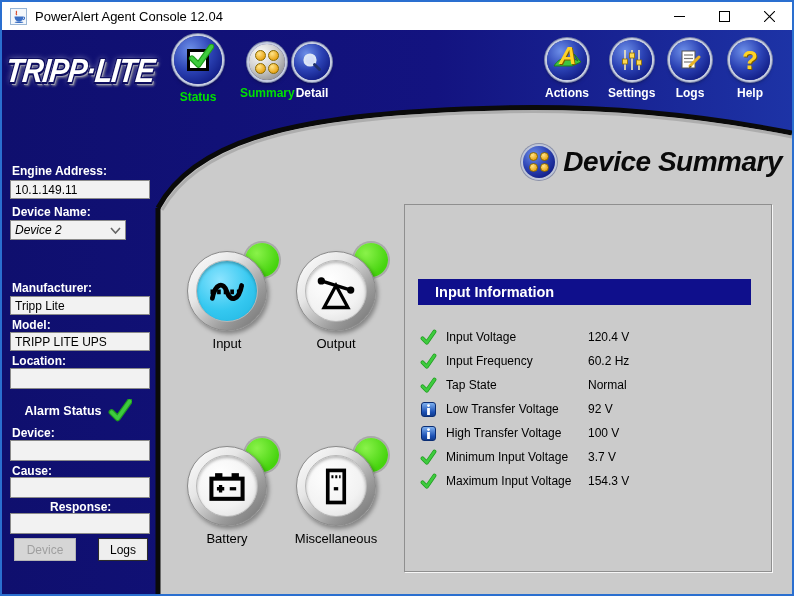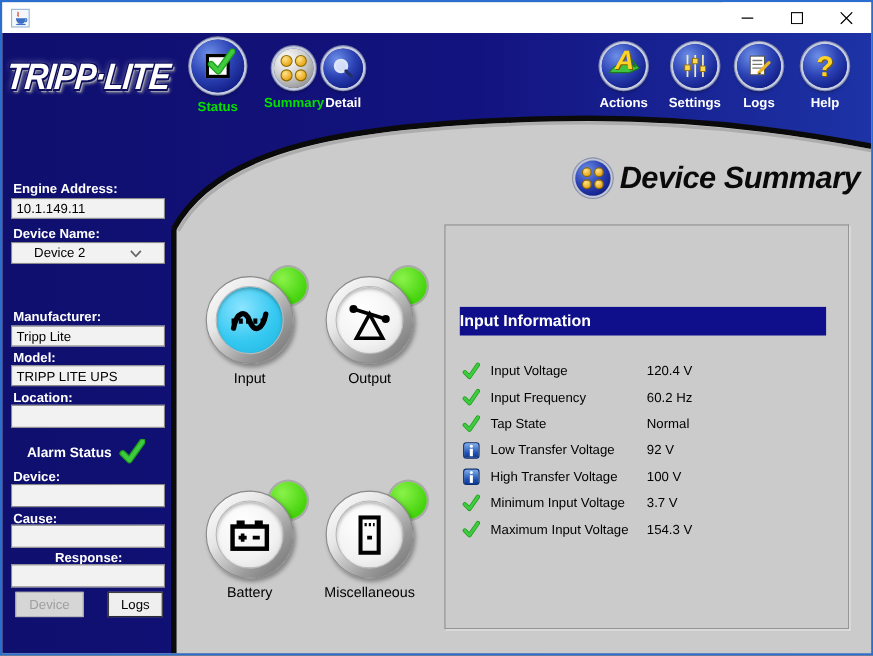--- a/index.html
+++ b/index.html
@@ -74,23 +74,23 @@
   .actions-glyph .a { position:absolute; left:7px; top:-2px; }
 
   
   .side-label { position:absolute; left:10px; color:#ffffff; font-weight:bold; font-size:12px; }
   .side-field {
     position:absolute; left:8px; width:140px; height:19px;
     background:#f2f2f2; border:1px solid #8a8a8a; font-size:12px; color:#000;
     padding:0 4px; font-family:"Liberation Sans","DejaVu Sans",sans-serif;
   }
   .side-select {
-    position:absolute; left:8px; width:140px; height:20px;
+    position:absolute; left:8px; width:116px; height:20px;
     background:#f2f2f2; border:1px solid #8a8a8a; font-size:12px; color:#000;
-    display:flex; align-items:center; padding:0 20px; cursor:pointer;
+    display:flex; align-items:center; padding:0 4px; cursor:pointer;font-style:italic;
   }
   .side-select .chev { margin-left:auto; }
   .alarm-row { position:absolute; left:0; top:366px; width:152px; height:30px;
     display:flex; align-items:center; justify-content:center; gap:6px; }
   .alarm-row .lbl { color:#fff; font-weight:bold; font-size:12.5px; }
   .side-btn-row { position:absolute; top:508px; left:0; width:152px; }
   .btn {
     position:absolute; height:23px; font-size:12px; text-align:center;
     background:#e4e4e4; border:1px solid #9a9a9a; cursor:pointer;
     font-family:"Liberation Sans","DejaVu Sans",sans-serif;
@@ -136,21 +136,21 @@
 
   
   .panel {
     position:absolute; left:250px; top:174px; width:368px; height:368px;
     background:#cbcbcb; border:1px solid #8f8f8f;
     box-shadow:1px 1px 0 #f7f7f7;
   }
   .panel-banner {
     position:absolute; left:13px; top:74px; width:333px; height:26px;
     background:#0f0f8c; color:#ffffff; font-weight:bold; font-size:14.5px;
-    display:flex; align-items:center; padding-left:0;
+    display:flex; align-items:center; padding-left:17px;
   }
   .rows { position:absolute; left:15px; top:120px; width:340px; }
   .irow { display:flex; align-items:center; height:24px; }
   .irow .ic { width:17px; height:17px; margin-right:9px; display:flex; align-items:center; justify-content:center; }
   .irow .lbl { width:128px; font-size:12px; color:#000; }
   .irow .val { font-size:12px; color:#000; margin-left:14px; }
 
   .info-badge { width:15px; height:15px; border-radius:3px;
     background:linear-gradient(#7fb0ef,#1b50b4 70%,#123c8e); border:1px solid #0a2d74;
     display:flex; align-items:center; justify-content:center; }
@@ -162,20 +162,21 @@
 
   <div class="titlebar">
     <span class="java-icon">
       <svg width="12" height="13" viewBox="0 0 12 13">
         <path d="M3 1 C5 2.5 1.5 3.5 4 5" fill="none" stroke="#d94a2a" stroke-width="1.2"></path>
         <path d="M1.5 6.5 H10.5 C10.5 9.5 8.5 11.5 6 11.5 C3.5 11.5 1.5 9.5 1.5 6.5 Z" fill="#3b6fc4"></path>
         <path d="M10.5 7 C12 7 12 9.5 9.8 9.8" fill="none" stroke="#3b6fc4" stroke-width="1.1"></path>
         <ellipse cx="6" cy="12.2" rx="4.4" ry="0.8" fill="#3b6fc4"></ellipse>
       </svg>
     </span>
+    <span class="win-title">PowerAlert Agent Console 12.04</span>
     <div class="win-controls">
       <div class="win-btn">
         <svg width="11" height="11" viewBox="0 0 11 11">
             <line x1="0" y1="5.5" x2="11" y2="5.5" stroke="#000" stroke-width="1"></line>
           </svg>
       </div>
       <div class="win-btn">
         <svg width="11" height="11" viewBox="0 0 11 11">
             <rect x="0.5" y="0.5" width="10" height="10" fill="none" stroke="#000" stroke-width="1"></rect>
           </svg>

